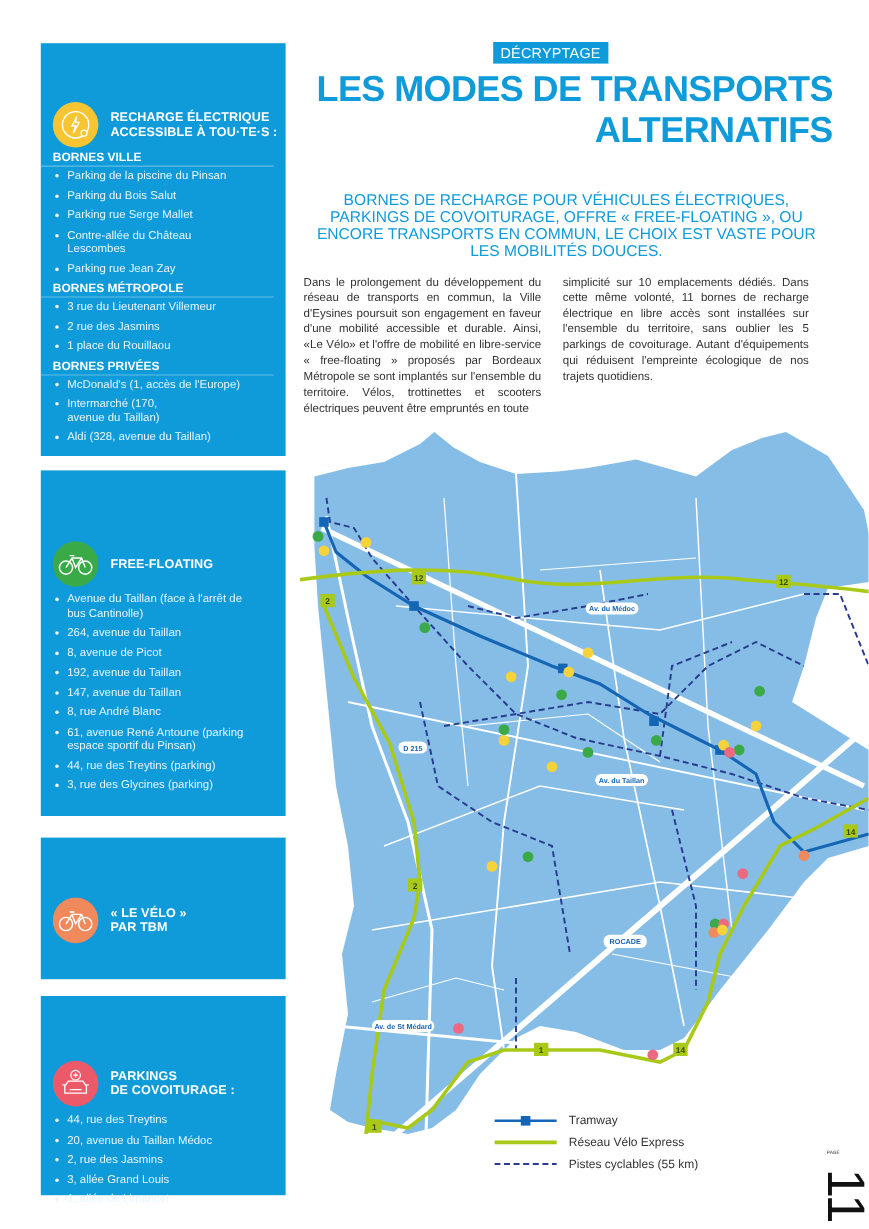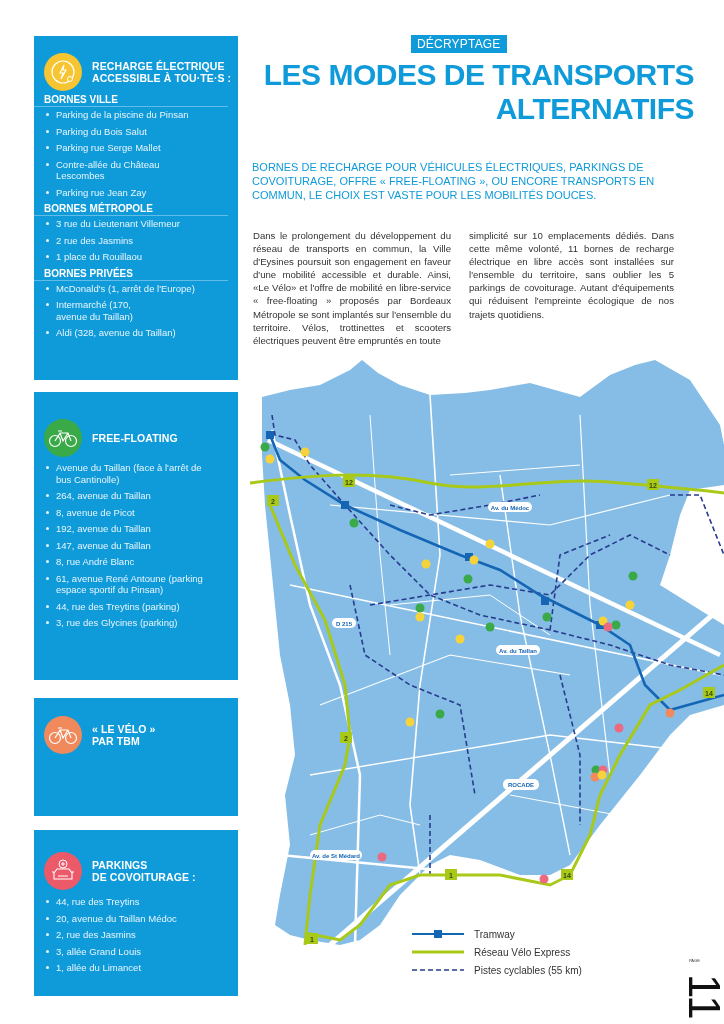--- a/index.html
+++ b/index.html
@@ -1,40 +1,40 @@
 <!DOCTYPE html>
 <html><head>
 <meta charset="utf-8">
 <style>
   * { box-sizing: border-box; margin: 0; padding: 0; }
   html, body { width: 724px; height: 1024px; background: #ffffff; overflow: hidden; }
   body { position: relative; font-family: "Liberation Sans", sans-serif; color: #333; }
 
   .panel { position: absolute; left: 34px; width: 204px; background: #0f9ad9; color: #fff; }
-  .panel-head { display: flex; align-items: center; padding: 0 0 0 10px; }
+  .panel-head { display: flex; align-items: center; padding: 0 0 0 10px; margin-top: 32px; }
   .badge { width: 38px; height: 38px; border-radius: 50%; flex: 0 0 38px; display: flex; align-items: center; justify-content: center; }
   .panel-title { margin-left: 10px; font-weight: bold; font-size: 10.5px; line-height: 12.5px; letter-spacing: 0.1px; }
   .panel-title .it { font-style: italic; font-weight: normal; display: block; }
   .sec-title { font-weight: bold; font-size: 10px; padding: 0 0 1px 10px; margin: 0 10px 2px 0; border-bottom: 1px solid rgba(255,255,255,0.35); }
   ul.items { list-style: none; padding-left: 12px; padding-right: 6px; }
   ul.items li { position: relative; padding-left: 10px; font-size: 9.5px; line-height: 11.5px; color: #e8f6fd; margin-bottom: 5px; }
   ul.items li::before { content: ""; position: absolute; left: 0; top: 4px; width: 3px; height: 3px; border-radius: 50%; background: #e8f6fd; }
 
   #p1 { top: 36px; height: 344px; }
   #p1 .panel-head { padding-top: 14px; height: 58px; }
   #p2 { top: 392px; height: 288px; }
   #p2 .panel-head { padding-top: 26px; height: 66px; }
   #p3 { top: 698px; height: 118px; }
   #p3 .panel-head { padding-top: 16px; height: 58px; }
   #p4 { top: 830px; height: 166px; }
   #p4 .panel-head { padding-top: 16px; height: 66px; }
 
   .kicker { position: absolute; left: 411px; top: 35px; background: #0f9ad9; color: #fff; font-size: 12px; padding: 2px 6px; letter-spacing: 0.2px; }
   .title { position: absolute; left: 250px; width: 444px; top: 58px; text-align: right; color: #0f9ad9; font-size: 30px; line-height: 34px; letter-spacing: -0.5px; }
-  .lede { position: absolute; left: 252px; width: 440px; top: 160px; text-align: left; color: #0f9ad9; font-size: 11px; line-height: 14px; }
+  .lede { position: absolute; left: 252px; width: 440px; top: 160px; text-align: center; color: #0f9ad9; font-size: 13px; line-height: 14px; }
   .col { position: absolute; top: 229px; width: 198px; font-size: 9.6px; line-height: 13.1px; color: #333; text-align: justify; }
   #col1 { left: 253px; }
   #col2 { left: 469px; width: 205px; }
 
   .map { position: absolute; left: 250px; top: 355px; width: 474px; height: 590px; }
 
   .legend { position: absolute; left: 412px; top: 925px; font-size: 10px; color: #333; }
   .legend-row { display: flex; align-items: center; height: 18px; }
   .legend-row svg { margin-right: 10px; }
 
@@ -72,21 +72,21 @@
     <div class="sec-title">BORNES MÉTROPOLE</div>
     <ul class="items">
       <li>3 rue du Lieutenant Villemeur</li>
       <li>2 rue des Jasmins</li>
       <li>1 place du Rouillaou</li>
     </ul>
   </div>
   <div>
     <div class="sec-title">BORNES PRIVÉES</div>
     <ul class="items">
-      <li>McDonald's (1, arrêt de l'Europe)</li>
+      <li>McDonald's (1, accès de l'Europe)</li>
       <li style="padding-right:70px">Intermarché (170, avenue du Taillan)</li>
       <li>Aldi (328, avenue du Taillan)</li>
     </ul>
   </div>
 </div>
 
 <div class="panel" id="p2">
   <div class="panel-head">
     <div class="badge" style="background:#3aaa48">
       <svg width="30" height="20" viewBox="0 0 30 20">

